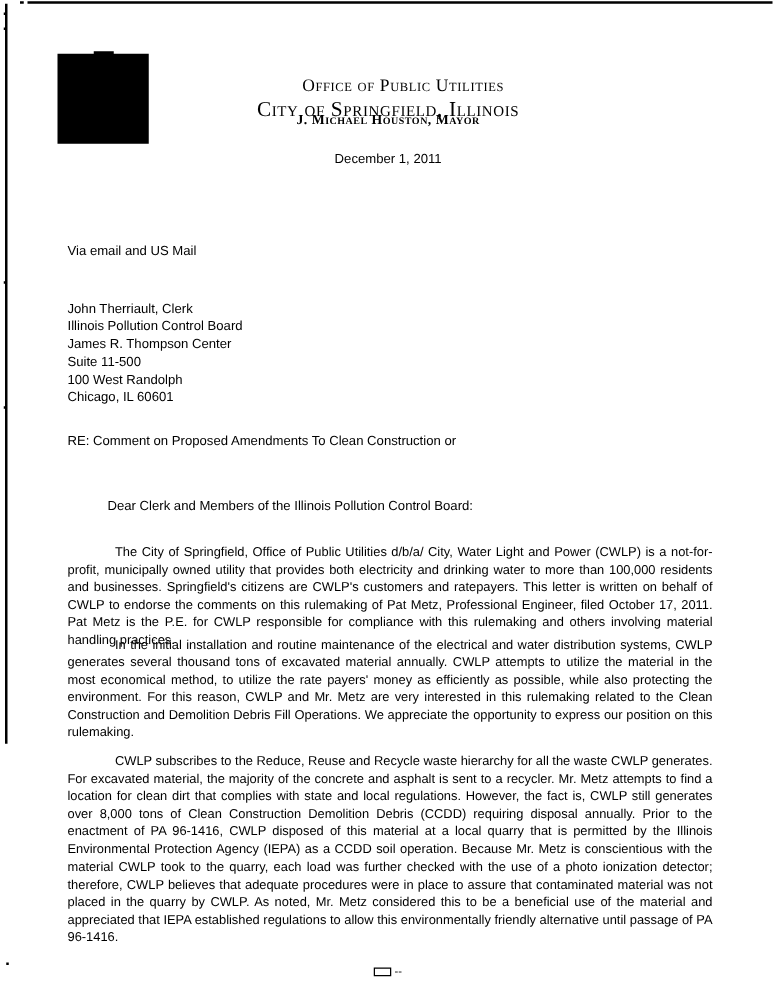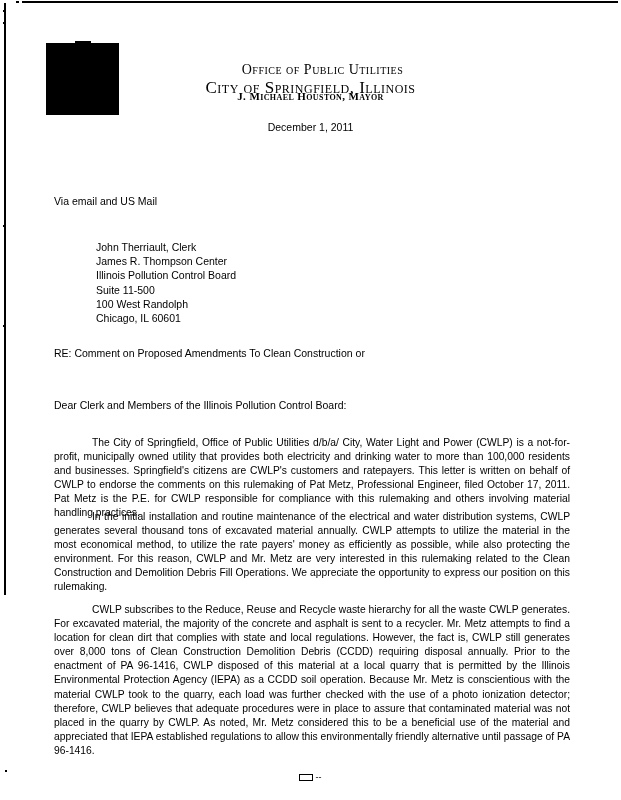--- a/index.html
+++ b/index.html
@@ -16,24 +16,24 @@
   .letterhead { position: absolute; left: 0; width: 621px; text-align: center;
                 font-family: "Liberation Serif", "DejaVu Serif", serif; font-variant: small-caps; }
   .lh1 { top: 62px; font-size: 14px; letter-spacing: 0.5px; padding-left: 12px; }
   .lh2 { top: 78px; font-size: 17px; letter-spacing: 0.5px; }
   .lh3 { top: 90px; font-size: 11px; letter-spacing: 0.4px; font-weight: bold; }
   .lh-date { position: absolute; top: 121px; left: 0; width: 621px; text-align: center; font-size: 10.5px; }
 
   .block { position: absolute; left: 54px; font-size: 10.5px; line-height: 14.2px; }
   .via { top: 194px; }
   .addr { top: 240px; }
-  .addr div { white-space: nowrap; margin-left: 42px; }
+  .addr div { white-space: nowrap; }
   .re { top: 346px; }
   .re .indent { padding-left: 16px; }
-  .salutation { top: 398px; }
+  .salutation { top: 398px; margin-left: 32px; }
 
   .para { position: absolute; left: 54px; width: 516px; font-size: 10.3px; line-height: 14.1px;
           text-align: justify; text-indent: 38px; }
   .p1 { top: 436px; }
   .p2 { top: 510px; }
   .p3 { top: 603px; }
 
   .footer-mark { position: absolute; top: 772px; left: 299px; font-size: 9px; }
   .footer-glyph { display: inline-block; width: 12px; height: 5px; border: 1px solid #000; vertical-align: middle; }
 </style>
@@ -55,22 +55,22 @@
 
 <div class="letterhead lh1">Office of Public Utilities</div>
 <div class="letterhead lh2">City of Springfield, Illinois</div>
 <div class="letterhead lh3">J. Michael Houston, Mayor</div>
 <div class="lh-date">December 1, 2011</div>
 
 <div class="block via">Via email and US Mail</div>
 
 <div class="block addr">
   <div>John Therriault, Clerk</div>
+  <div>Illinois Pollution Control Board</div>
   <div>James R. Thompson Center</div>
-  <div>Illinois Pollution Control Board</div>
   <div>Suite 11-500</div>
   <div>100 West Randolph</div>
   <div>Chicago, IL 60601</div>
 </div>
 
 <div class="block re">
   <div>RE: Comment on Proposed Amendments To Clean Construction or</div>
 </div>
 
 <div class="block salutation">Dear Clerk and Members of the Illinois Pollution Control Board:</div>

